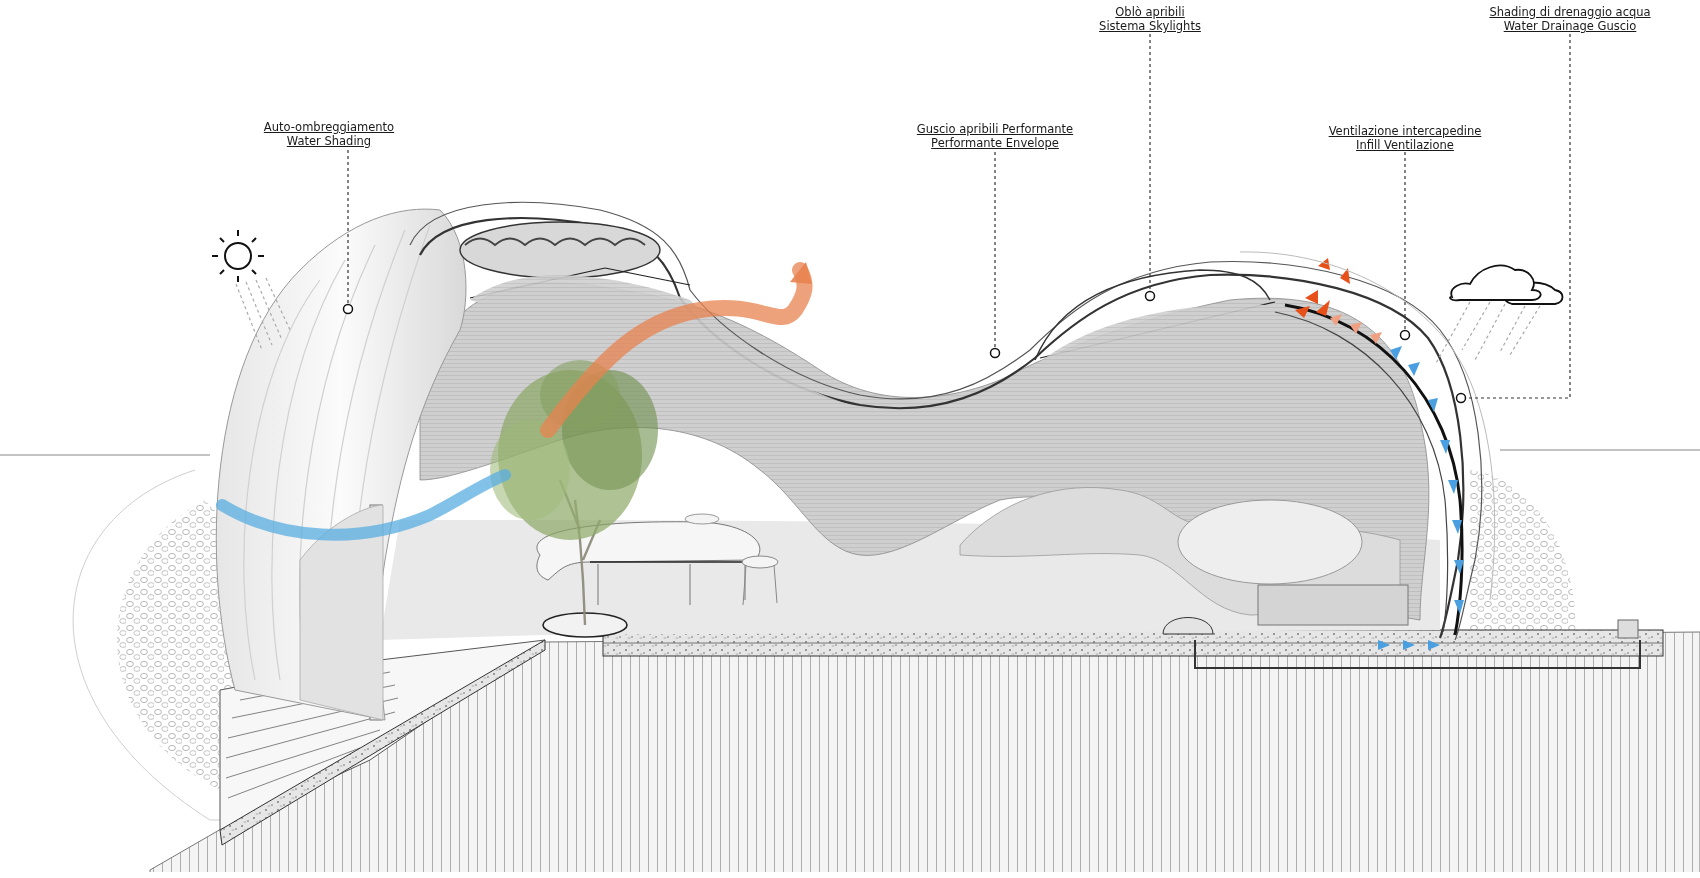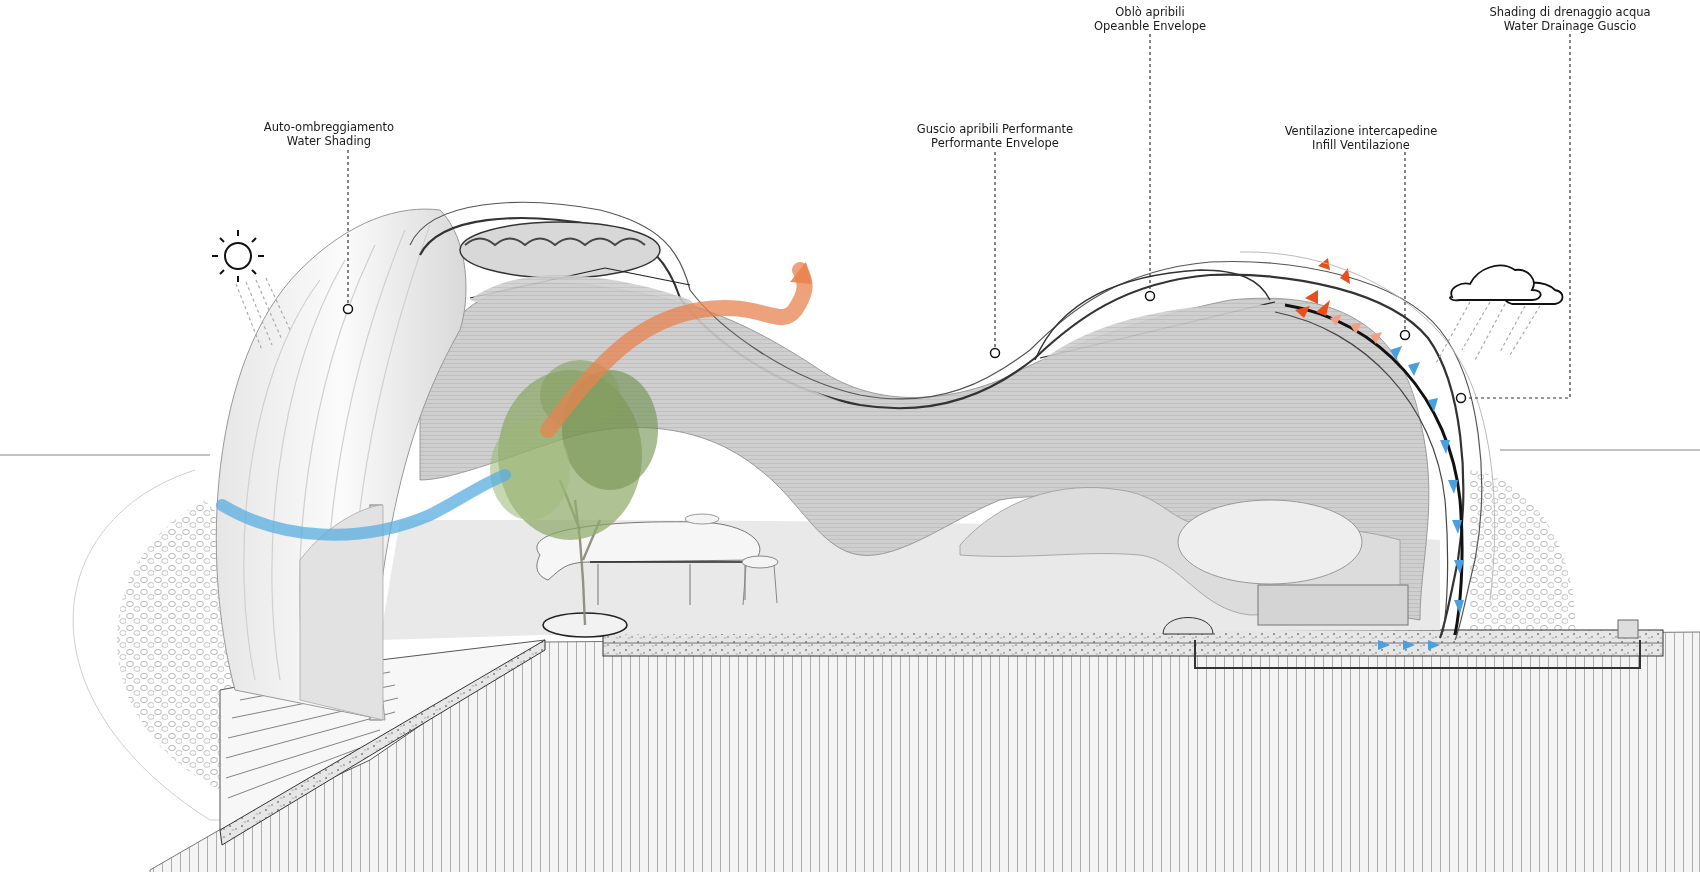--- a/index.html
+++ b/index.html
@@ -1,21 +1,21 @@
 <!DOCTYPE html>
 <html><head>
 <meta charset="utf-8">
 <style>
   html, body { margin:0; padding:0; background:#ffffff; }
   body { width:1700px; height:878px; overflow:hidden; position:relative;
          font-family:"DejaVu Sans", "Liberation Sans", sans-serif; }
   #stage { position:absolute; left:0; top:0; width:1700px; height:878px; }
   .label { position:absolute; text-align:center; font-size:11.5px; line-height:14px;
            color:#1a1a1a; white-space:nowrap; transform:translateX(-50%); }
-  .label span { display:block; }
+  .label span { display:block;text-decoration:underline; }
 </style>
 </head>
 <body>
 
 <div id="stage">
   <svg width="1700" height="878" viewBox="0 0 1700 878" xmlns="http://www.w3.org/2000/svg">
     <defs>
       <linearGradient id="shellGrad" x1="0" y1="0" x2="1" y2="0">
         <stop offset="0" stop-color="#e6e6e6"></stop>
         <stop offset="0.5" stop-color="#fbfbfb"></stop>
@@ -223,23 +223,23 @@
   <div class="label" style="left:329px; top:120px;">
     <span>Auto-ombreggiamento</span>
     <span>Water Shading</span>
   </div>
   <div class="label" style="left:995px; top:122px;">
     <span>Guscio apribili Performante</span>
     <span>Performante Envelope</span>
   </div>
   <div class="label" style="left:1150px; top:5px;">
     <span>Oblò apribili</span>
-    <span>Opeanble Envelope</span>
-  </div>
-  <div class="label" style="left:1361px; top:124px;">
+    <span>Sistema Skylights</span>
+  </div>
+  <div class="label" style="left:1405px; top:124px;">
     <span>Ventilazione intercapedine</span>
     <span>Infill Ventilazione</span>
   </div>
   <div class="label" style="left:1570px; top:5px;">
     <span>Shading di drenaggio acqua</span>
     <span>Water Drainage Guscio</span>
   </div>
 </div>
 
 </body></html>

